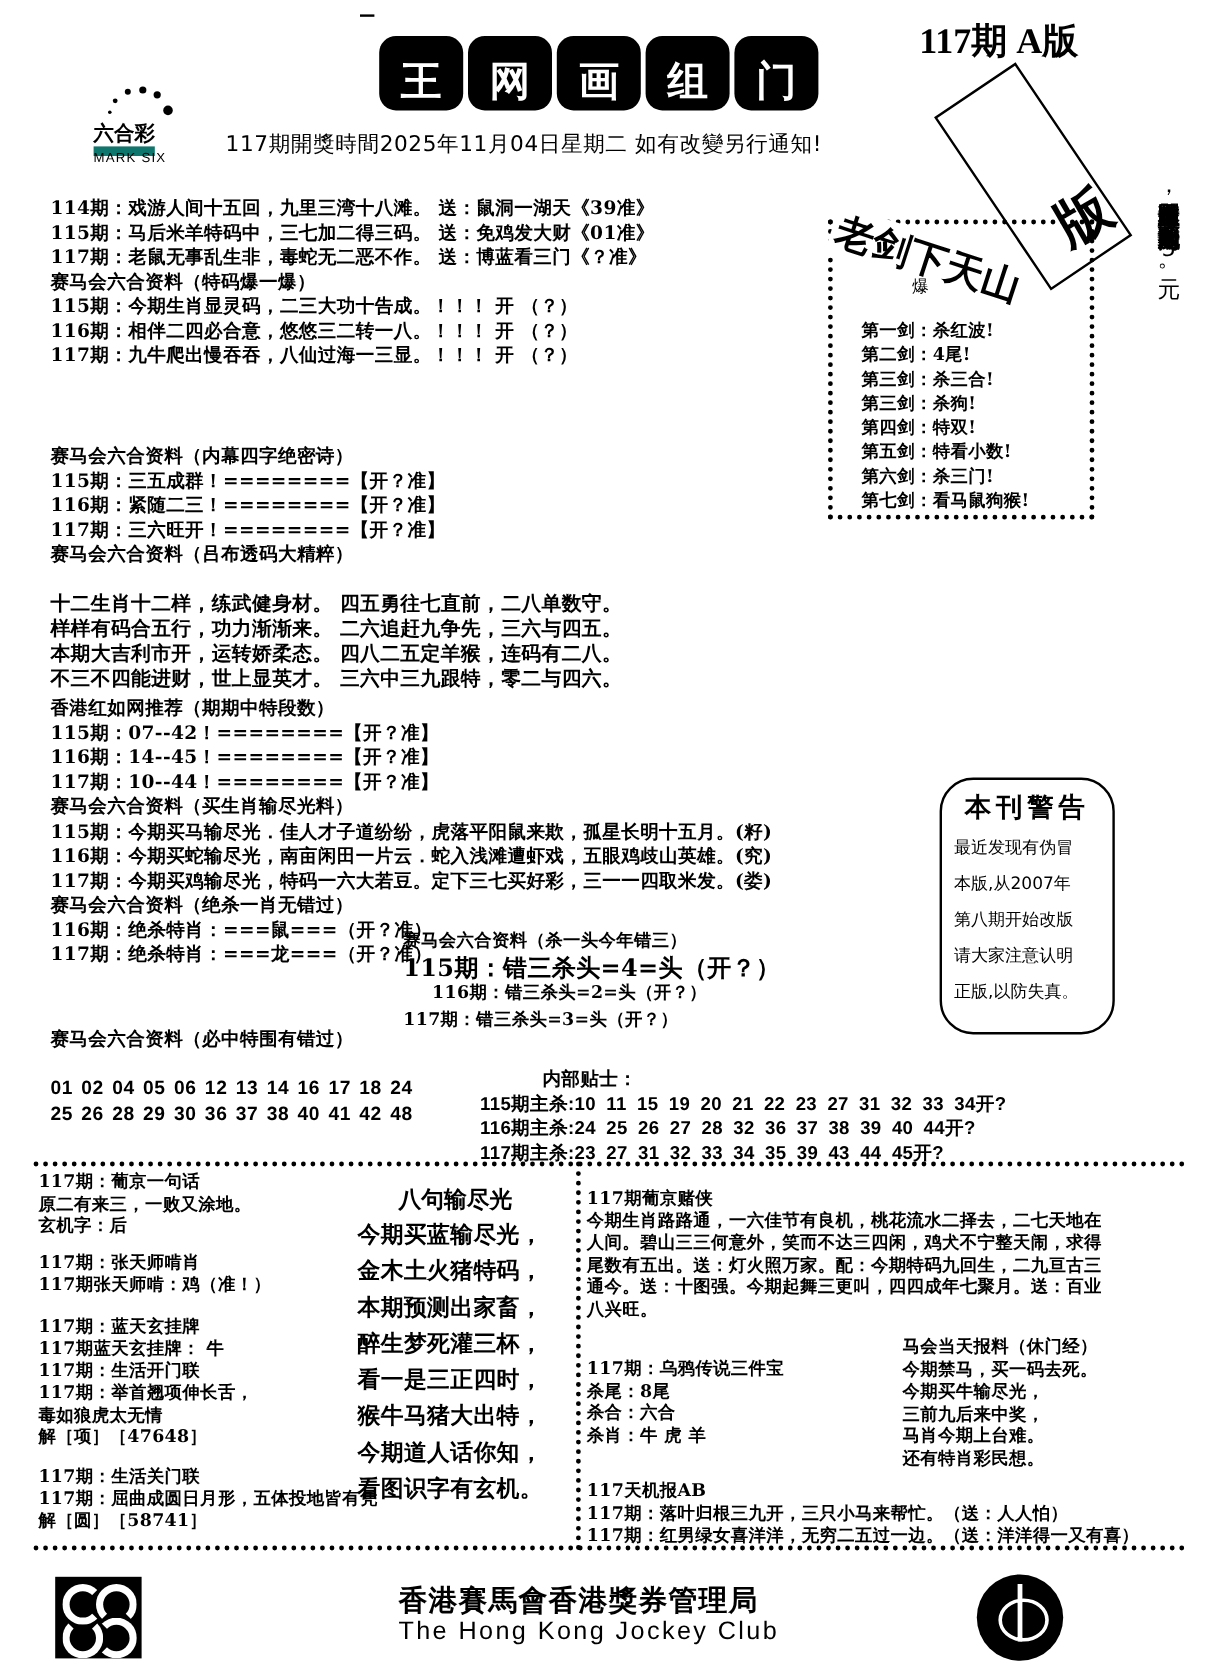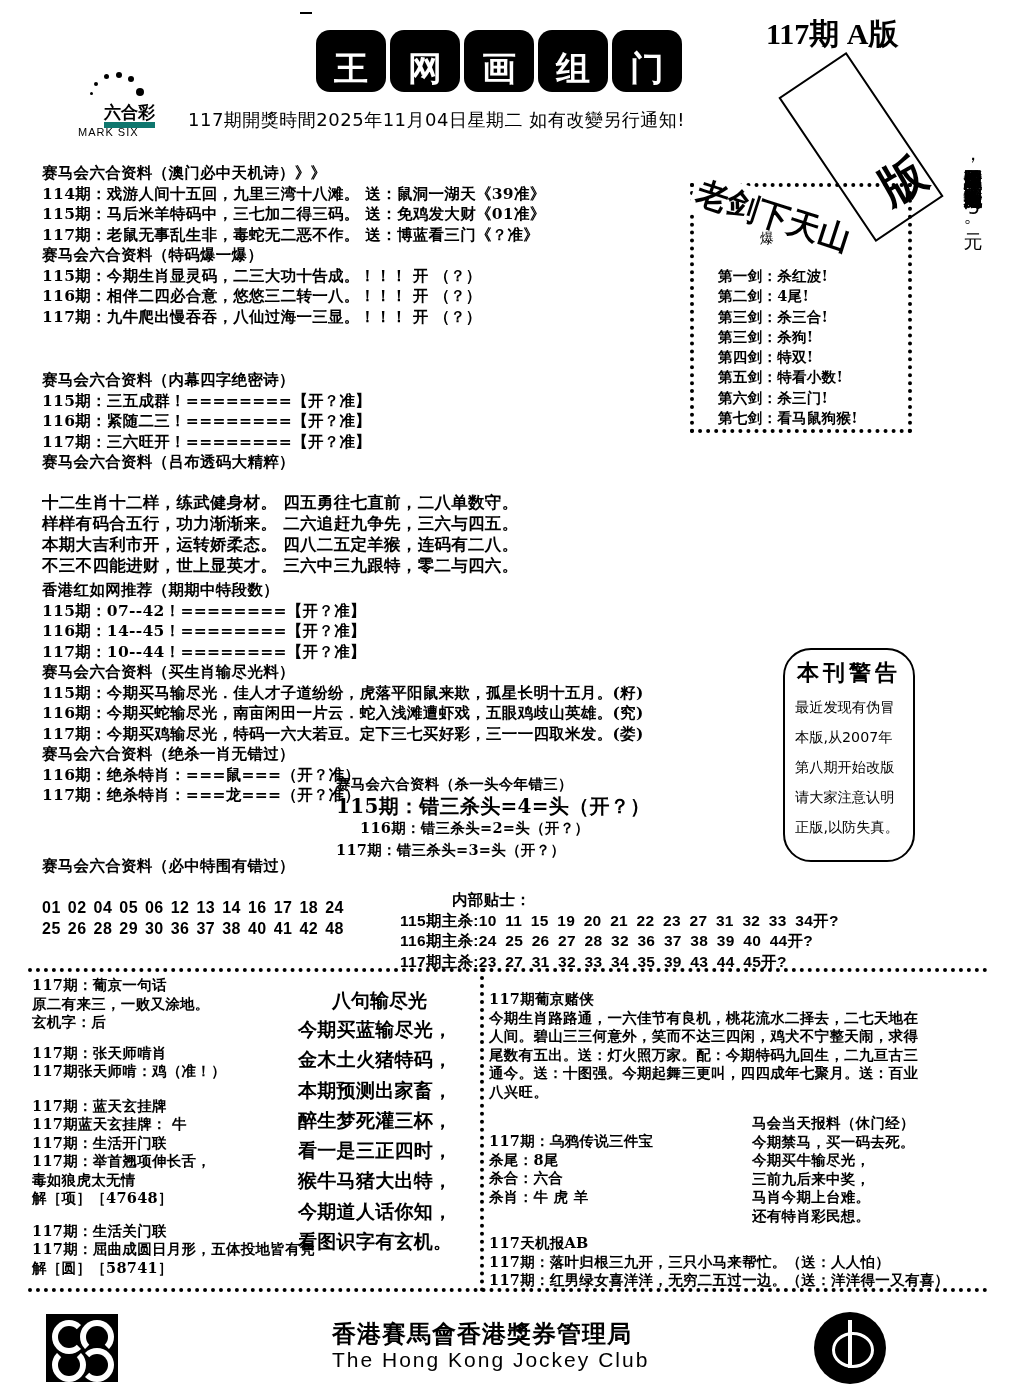--- a/index.html
+++ b/index.html
@@ -9,36 +9,36 @@
   .line{white-space:nowrap;font-size:15.5px;line-height:20.5px;letter-spacing:0.3px;}
   .dash-top{position:absolute;left:300px;top:12px;width:12px;height:2px;background:#000;}
   
   .title-row{position:absolute;left:316px;top:30px;display:flex;gap:4px;}
   .title-block{width:70px;height:62px;background:#000;border-radius:14px;display:flex;align-items:flex-end;justify-content:center;
                color:#fff;font-size:34px;line-height:40px;font-family:"DejaVu Sans",sans-serif;font-weight:bold;padding-bottom:4px;box-sizing:border-box;overflow:hidden;}
   .edition{position:absolute;left:766px;top:14px;font-size:30px;font-family:"Liberation Serif",serif;font-weight:bold;}
   
   .logo{position:absolute;left:76px;top:72px;width:90px;height:70px;}
   .logo .dot{position:absolute;background:#000;border-radius:50%;}
-  .logo-text{position:absolute;left:2px;top:30px;font-size:17px;font-family:"DejaVu Sans",sans-serif;border-bottom:6px solid #0f766e;line-height:20px;margin-left:26px;}
+  .logo-text{position:absolute;left:2px;top:30px;font-size:17px;font-family:"DejaVu Sans",sans-serif;border-bottom:8px solid #0f766e;line-height:20px;}
   .logo-mark{position:absolute;left:2px;top:54px;font-size:11px;font-family:"Liberation Sans",sans-serif;letter-spacing:1px;font-weight:normal;}
   .draw-notice{position:absolute;left:188px;top:108px;font-size:18px;font-family:"DejaVu Sans",sans-serif;font-weight:normal;white-space:nowrap;letter-spacing:0.5px;}
   
   .tilt-banner{position:absolute;left:820px;top:60px;width:78px;height:170px;border:2.5px solid #000;background:transparent;transform:rotate(-34deg);transform-origin:center;}
   .tilt-char{position:absolute;left:880px;top:150px;font-size:46px;font-family:"DejaVu Sans",sans-serif;transform:rotate(-30deg);}
   
   .sword-box{position:absolute;left:690px;top:183px;width:222px;height:250px;border:4px dotted #000;border-top:4px dotted #000;box-sizing:border-box;}
   .sword-title{position:absolute;left:700px;top:170px;font-size:32px;font-family:"DejaVu Sans",sans-serif;transform:rotate(18deg);transform-origin:left top;white-space:nowrap;background:#fff;padding:0 4px;}
   .sword-small{position:absolute;left:760px;top:230px;font-size:14px;font-weight:normal;}
   .sword-list{position:absolute;left:718px;top:266px;}
   .sword-list .line{font-size:14.5px;line-height:20.3px;}
   
   .vnotice{position:absolute;left:963px;top:155px;width:22px;font-size:19px;line-height:22.5px;font-family:"DejaVu Sans",sans-serif;font-weight:normal;writing-mode:vertical-rl;text-orientation:upright;letter-spacing:0px;}
   
-  .warn-box{position:absolute;left:783px;top:648px;width:132px;height:214px;border:2.5px solid #000;border-radius:28px;box-sizing:border-box;padding:8px 10px;background:#fff;}
+  .warn-box{position:absolute;left:783px;top:648px;width:146px;height:214px;border:2.5px solid #000;border-radius:28px;box-sizing:border-box;padding:8px 10px;background:#fff;}
   .warn-title{font-size:22px;text-align:center;font-family:"DejaVu Serif",serif;letter-spacing:4px;margin-bottom:4px;}
   .warn-line{font-size:14.2px;line-height:30px;white-space:nowrap;font-family:"DejaVu Sans",sans-serif;font-weight:normal;}
   .num-grid .line{font-size:16px;letter-spacing:0.5px;word-spacing:2px;font-family:"Liberation Sans",sans-serif;}
   .tips-head{font-size:19px;margin-top:12px;}
   .tips .line{font-family:"Liberation Sans",sans-serif;font-size:15.5px;word-spacing:4px;}
   
   .bottom-panel{position:absolute;left:28px;top:968px;width:960px;height:324px;border-top:4px dotted #000;border-bottom:4px dotted #000;box-sizing:border-box;}
   .divider-v{position:absolute;left:480px;top:968px;width:0;height:324px;border-left:4px dotted #000;}
   .small .line{font-size:14.5px;line-height:18.5px;}
   .poem .line{font-size:19px;line-height:30.3px;font-family:"DejaVu Sans",sans-serif;}
@@ -99,21 +99,20 @@
 <div class="warn-box">
   <div class="warn-title">本刊警告</div>
   <div class="warn-line">最近发现有伪冒</div>
   <div class="warn-line">本版,从2007年</div>
   <div class="warn-line">第八期开始改版</div>
   <div class="warn-line">请大家注意认明</div>
   <div class="warn-line">正版,以防失真。</div>
 </div>
 
 <div class="abs" style="left:42px;top:163px;">
-  <div class="line">赛马会六合资料（澳门必中天机诗）》》</div>
   <div class="line">114期：戏游人间十五回，九里三湾十八滩。 送：鼠洞一湖天《39准》</div>
   <div class="line">115期：马后米羊特码中，三七加二得三码。 送：免鸡发大财《01准》</div>
   <div class="line">117期：老鼠无事乱生非，毒蛇无二恶不作。 送：博蓝看三门《？准》</div>
   <div class="line">赛马会六合资料（特码爆一爆）</div>
   <div class="line">115期：今期生肖显灵码，二三大功十告成。！！！ 开 （？）</div>
   <div class="line">116期：相伴二四必合意，悠悠三二转一八。！！！ 开 （？）</div>
   <div class="line">117期：九牛爬出慢吞吞，八仙过海一三显。！！！ 开 （？）</div>
 </div>
 
 <div class="abs" style="left:42px;top:370px;">

